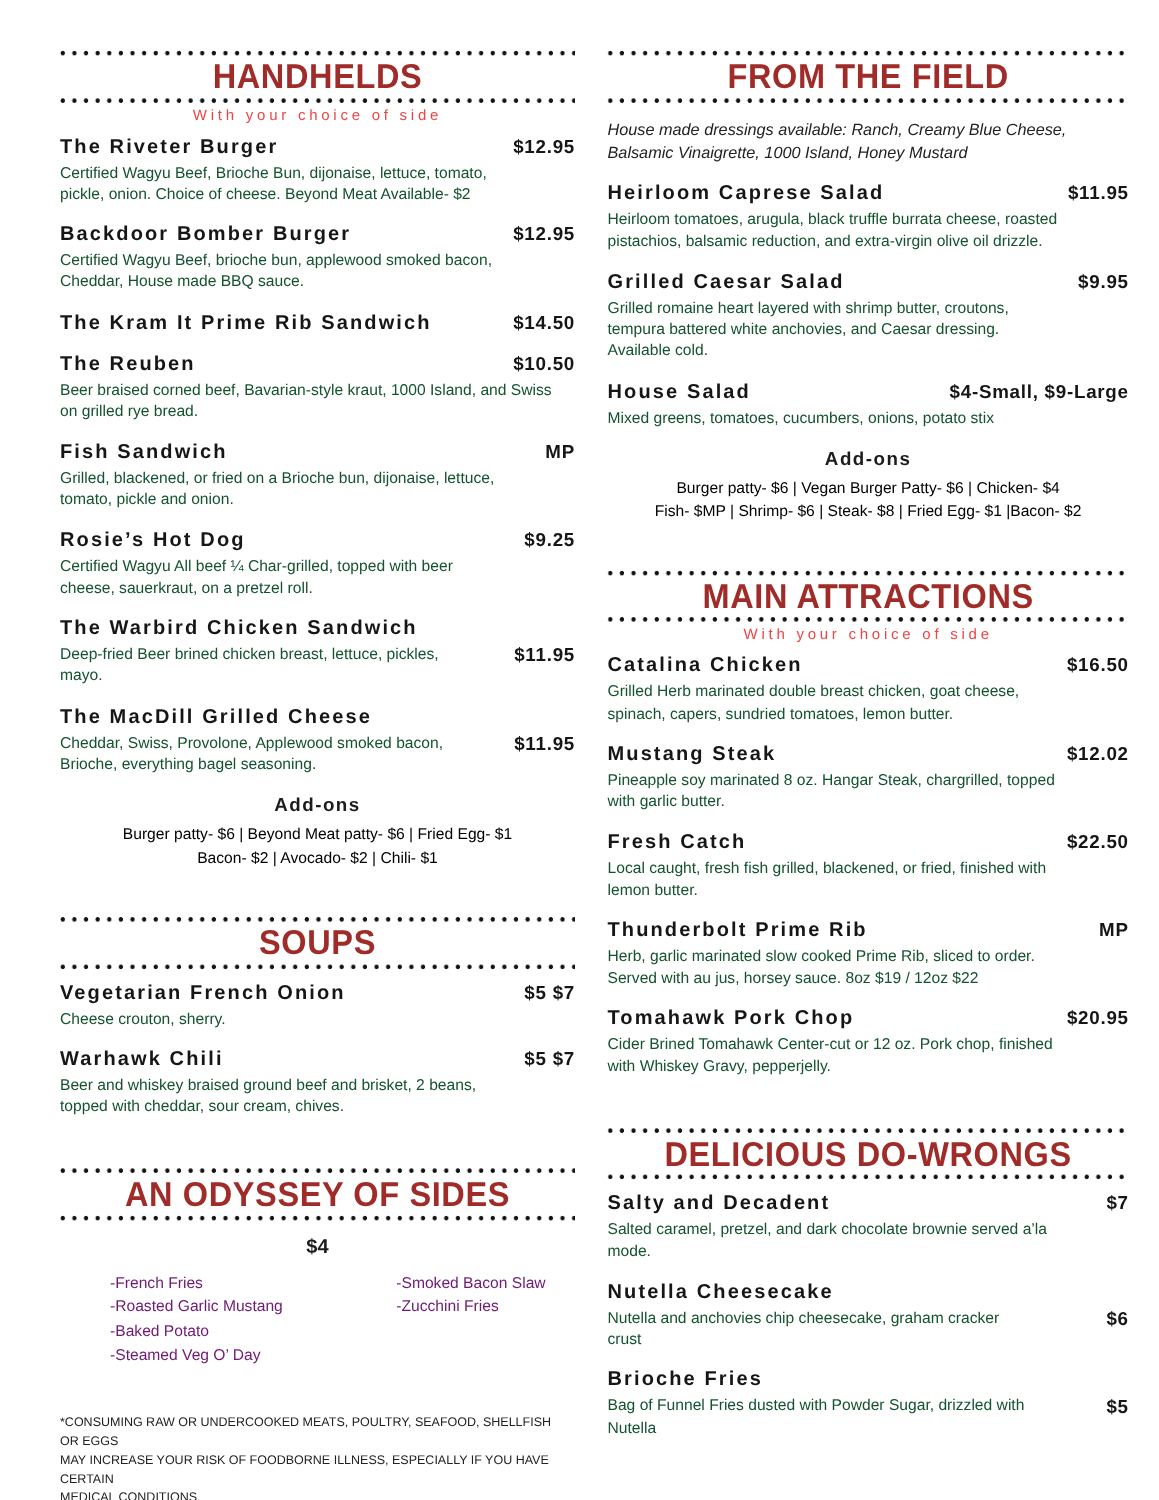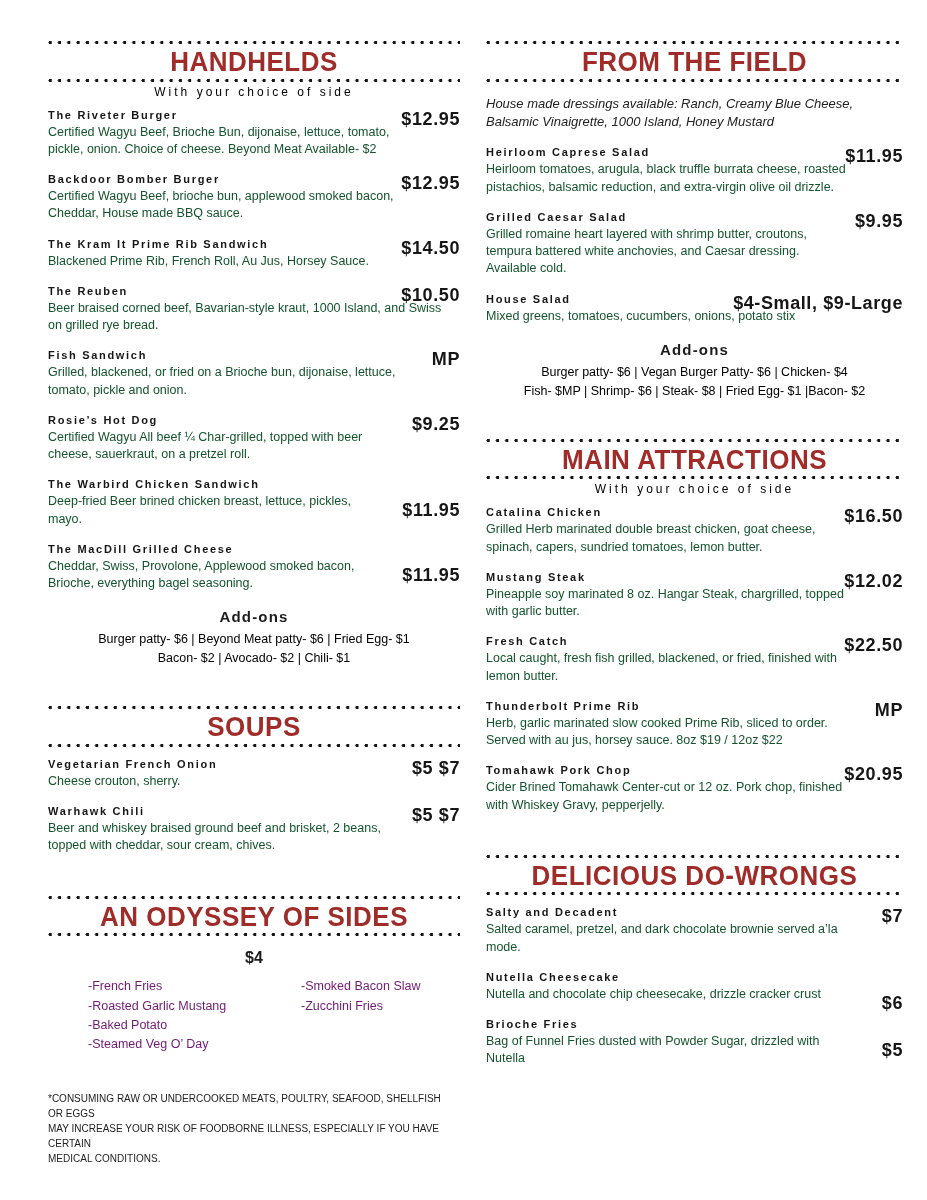--- a/index.html
+++ b/index.html
@@ -33,45 +33,45 @@
     font-size: 26px;
     letter-spacing: 0.5px;
     line-height: 1.1;
     margin: 2px 0;
     transform: scaleY(1.06);
   }
   .subtitle {
     text-align: center;
     font-size: 12px;
     letter-spacing: 3px;
-    color: #000000;
+    color: #ef4444;
     margin-top: 2px;
   }
   .note {
     font-style: italic;
     font-size: 13px;
     color: #222;
     line-height: 1.45;
     margin: 12px 0 14px;
     white-space: pre-line;
   }
   .items { margin-top: 10px; }
   .item { position: relative; margin-bottom: 15px; }
   .item .name {
     font-weight: 700;
-    font-size: 11px;
+    font-size: 16px;
     letter-spacing: 1.7px;
     color: #161616;
     padding-right: 78px;
   }
   .item .price {
     position: absolute;
     top: 0; right: 0;
     font-weight: 700;
-    font-size: 18px;
+    font-size: 15px;
     letter-spacing: 0.6px;
     white-space: nowrap;
     color: #161616;
   }
   .item.price-low .price { top: 22px; }
   .item .desc {
     font-size: 12.5px;
     line-height: 1.38;
     color: #14532d;
     margin-top: 3px;
@@ -82,21 +82,21 @@
   .addons { text-align: center; margin: 16px 0 4px; }
   .addons .addons-title {
     font-weight: 700; font-size: 15px; letter-spacing: 1.2px; margin-bottom: 7px;
   }
   .addons .addons-line { font-size: 12.5px; color: #000000; margin: 5px 0; }
 
   .sides-price { text-align: center; font-weight: 700; font-size: 16px; margin: 12px 0 10px; }
   .sides-row { display: flex; }
   .sides-list { list-style: none; margin: 0; padding: 0; }
   .sides-list.c0 { margin-left: 40px; width: 185px; }
-  .sides-list.c1 { margin-left: 28px; }
+  .sides-list.c1 { margin-left: 44px; }
   .sides-list li { font-size: 12.5px; color: #701a75; line-height: 1.55; }
 
   .disclaimer {
     margin-top: 36px;
     font-size: 10px;
     color: #222;
     line-height: 1.5;
     white-space: pre-line;
     width: 96%;
   }
@@ -121,21 +121,20 @@
             </div>
             <div class="item">
               <div class="name">Backdoor Bomber Burger</div>
               <div class="price">$12.95</div>
               <div class="desc">Certified Wagyu Beef, brioche bun, applewood smoked bacon,
 Cheddar, House made BBQ sauce.</div>
             </div>
             <div class="item">
               <div class="name">The Kram It Prime Rib Sandwich</div>
               <div class="price">$14.50</div>
-              <div class="desc">Blackened Prime Rib, French Roll, Au Jus, Horsey Sauce.</div>
             </div>
             <div class="item">
               <div class="name">The Reuben</div>
               <div class="price">$10.50</div>
               <div class="desc">Beer braised corned beef, Bavarian-style kraut, 1000 Island, and Swiss
 on grilled rye bread.</div>
             </div>
             <div class="item">
               <div class="name">Fish Sandwich</div>
               <div class="price">MP</div>
@@ -286,21 +285,21 @@
           <div class="items">
             <div class="item">
               <div class="name">Salty and Decadent</div>
               <div class="price">$7</div>
               <div class="desc">Salted caramel, pretzel, and dark chocolate brownie served a’la
 mode.</div>
             </div>
             <div class="item price-low">
               <div class="name">Nutella Cheesecake</div>
               <div class="price">$6</div>
-              <div class="desc">Nutella and chocolate chip cheesecake, drizzle cracker crust</div>
+              <div class="desc">Nutella and anchovies chip cheesecake, graham cracker crust</div>
             </div>
             <div class="item price-low">
               <div class="name">Brioche Fries</div>
               <div class="price">$5</div>
               <div class="desc">Bag of Funnel Fries dusted with Powder Sugar, drizzled with
 Nutella</div>
             </div>
           </div>
         </section>
       </div>

